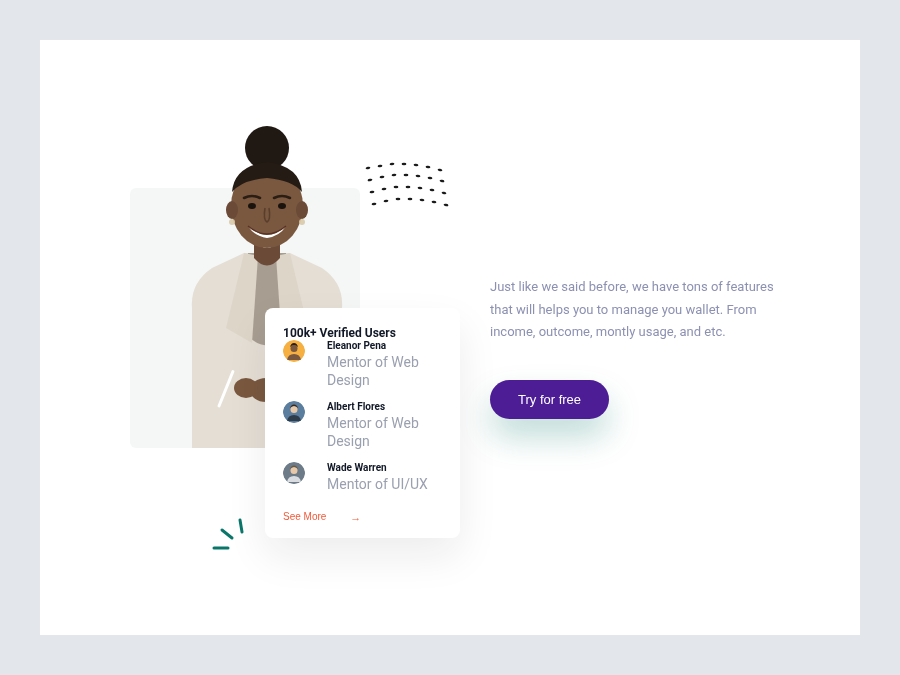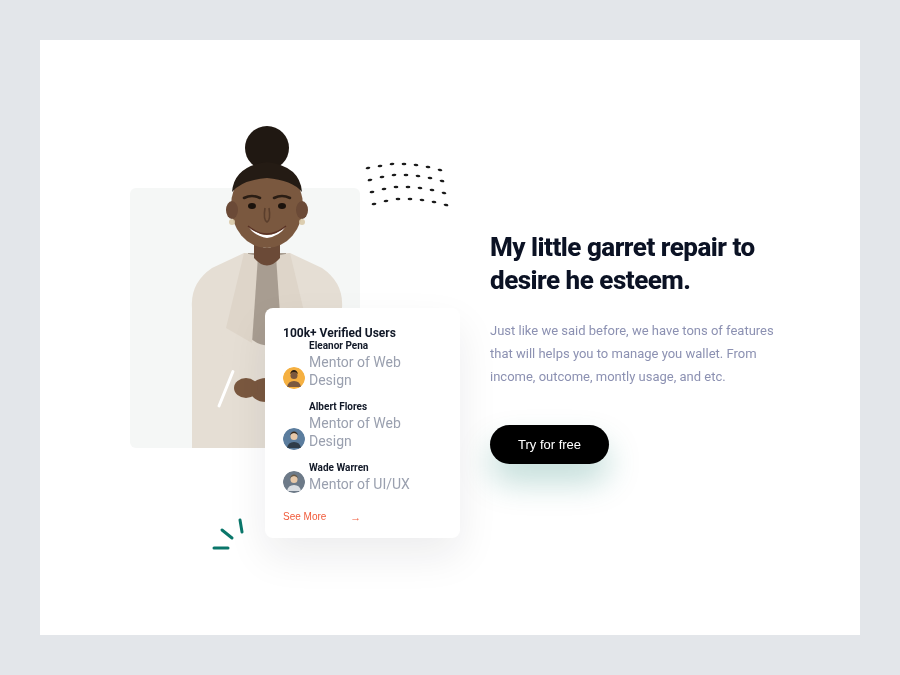--- a/index.html
+++ b/index.html
@@ -78,22 +78,22 @@
     padding: 18px 18px 14px 18px;
   }
   .card-title {
     font-size: 12px;
     font-weight: 700;
     color: #111827;
     margin-bottom: 0;
   }
   .user-row {
     display: flex;
-    align-items: flex-end;
-    gap: 4px;
+    align-items: flex-start;
+    gap: 22px;
     margin-bottom: 12px;
   }
   .avatar {
     width: 22px;
     height: 22px;
     border-radius: 50%;
     flex-shrink: 0;
     position: relative;
     overflow: hidden;
   }
@@ -134,21 +134,21 @@
     max-width: 320px;
   }
   .body-text {
     font-size: 13px;
     color: #8c91b2;
     line-height: 1.75;
     max-width: 300px;
     margin-bottom: 36px;
   }
   .cta {
-    background: #000000;
+    background: #4c1d95;
     color: #ffffff;
     border: none;
     border-radius: 24px;
     padding: 12px 28px;
     font-size: 13px;
     font-weight: 500;
     cursor: pointer;
     box-shadow: 0 18px 32px rgba(10,118,106,0.26);
   }
 </style>
@@ -303,19 +303,18 @@
 
         <button class="see-more">
           <span>See More</span>
           <span class="arrow">→</span>
         </button>
       </div>
 
     </div>
 
     <div class="right">
-      <h1 class="headline">My little garret repair to desire he esteem.</h1>
       <p class="body-text">Just like we said before, we have tons of features that will helps you to manage you wallet. From income, outcome, montly usage, and etc.</p>
       <button class="cta">Try for free</button>
     </div>
 
   </div>
 </div>
 
 </body></html>

